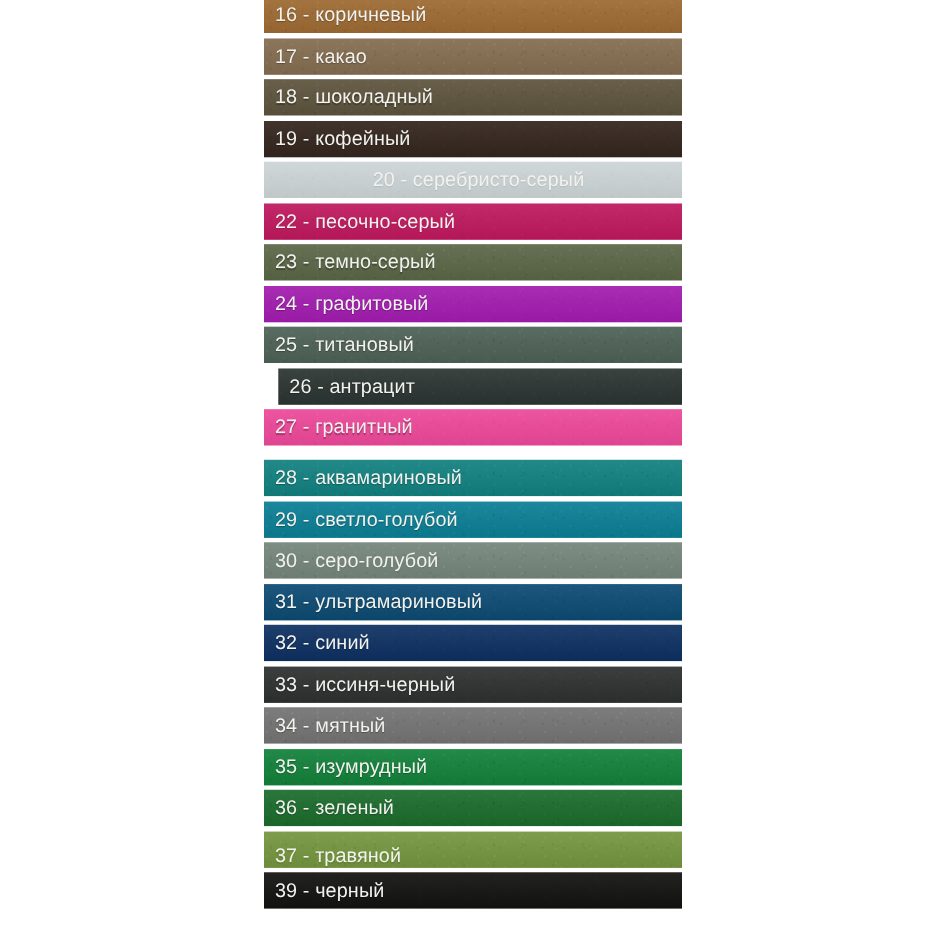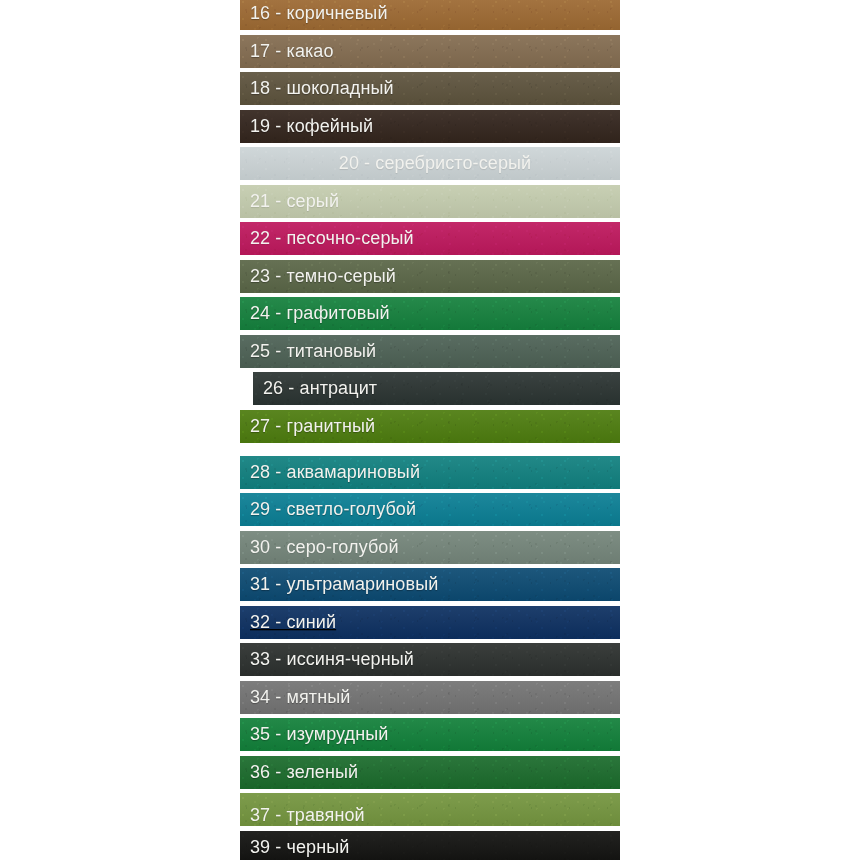--- a/index.html
+++ b/index.html
@@ -86,54 +86,51 @@
       </div>
       <div class="swatch-row" style="background: rgb(93, 83, 61);">
         <span class="swatch-label">18 - шоколадный</span>
       </div>
       <div class="swatch-row" style="background: rgb(51, 37, 29);">
         <span class="swatch-label">19 - кофейный</span>
       </div>
       <div class="swatch-row light-bg" style="background: rgb(204, 212, 214); justify-content: center;">
         <span class="swatch-label">20 - серебристо-серый</span>
       </div>
-      <div class="swatch-row light-bg" style="background: rgb(196, 204, 174);">
-        <span class="swatch-label">21 - серый</span>
-      </div>
       <div class="swatch-row light-bg" style="background: #be185d;">
         <span class="swatch-label">22 - песочно-серый</span>
       </div>
       <div class="swatch-row" style="background: rgb(90, 102, 71);">
         <span class="swatch-label">23 - темно-серый</span>
       </div>
-      <div class="swatch-row" style="background: #15803d;">
+      <div class="swatch-row" style="background: #a21caf;">
         <span class="swatch-label">24 - графитовый</span>
       </div>
       <div class="swatch-row" style="background: rgb(77, 97, 85);">
         <span class="swatch-label">25 - титановый</span>
       </div>
       <div class="swatch-row" style="background: rgb(43, 52, 50); margin-left: 13px;">
         <span class="swatch-label">26 - антрацит</span>
       </div>
-      <div class="swatch-row" style="background: #4d7c0f;">
+      <div class="swatch-row" style="background: #ec4899;">
         <span class="swatch-label">27 - гранитный</span>
       </div>
       <div class="swatch-row" style="background: rgb(17, 128, 127); margin-top: 13px;">
         <span class="swatch-label">28 - аквамариновый</span>
       </div>
       <div class="swatch-row" style="background: rgb(11, 126, 148);">
         <span class="swatch-label">29 - светло-голубой</span>
       </div>
       <div class="swatch-row light-bg" style="background: rgb(116, 133, 122);">
         <span class="swatch-label">30 - серо-голубой</span>
       </div>
       <div class="swatch-row" style="background: rgb(12, 74, 114);">
         <span class="swatch-label">31 - ультрамариновый</span>
       </div>
-      <div class="swatch-row" style="background: rgb(13, 48, 97); text-decoration: underline;">
+      <div class="swatch-row" style="background: rgb(13, 48, 97);">
         <span class="swatch-label">32 - синий</span>
       </div>
       <div class="swatch-row" style="background: rgb(44, 48, 46);">
         <span class="swatch-label">33 - иссиня-черный</span>
       </div>
       <div class="swatch-row" style="background: #737373;">
         <span class="swatch-label">34 - мятный</span>
       </div>
       <div class="swatch-row" style="background: rgb(18, 128, 58);">
         <span class="swatch-label">35 - изумрудный</span>

